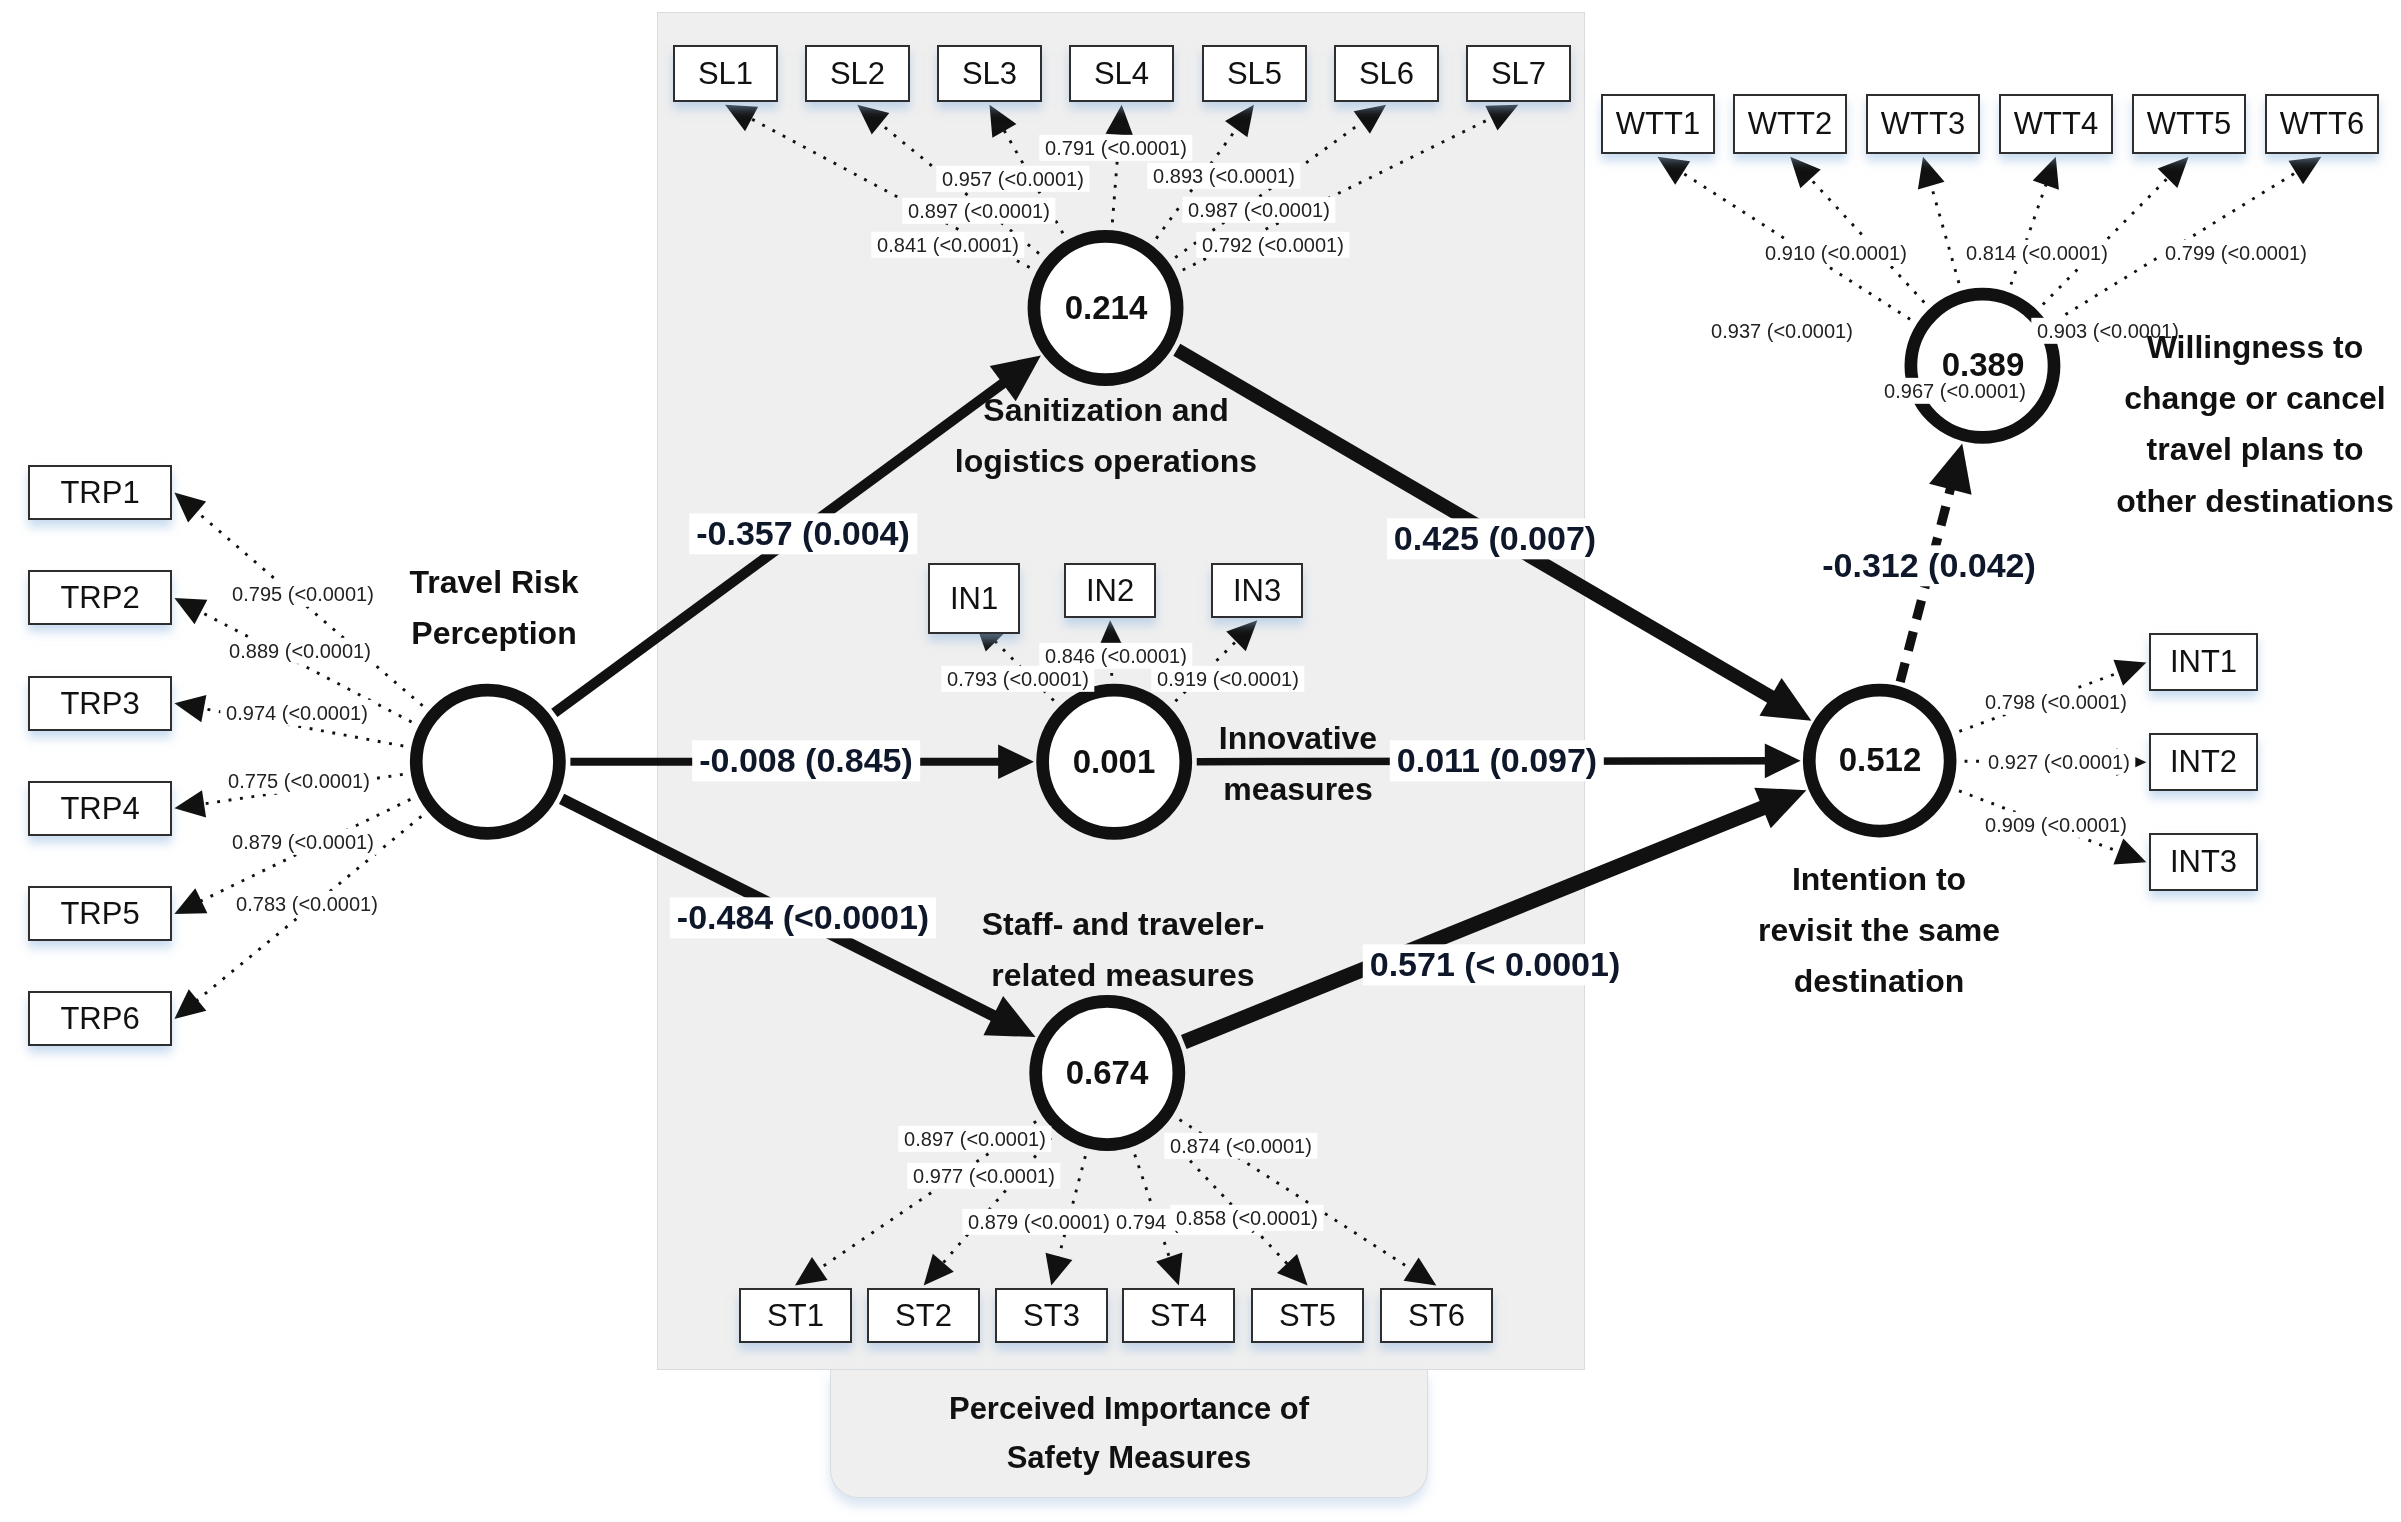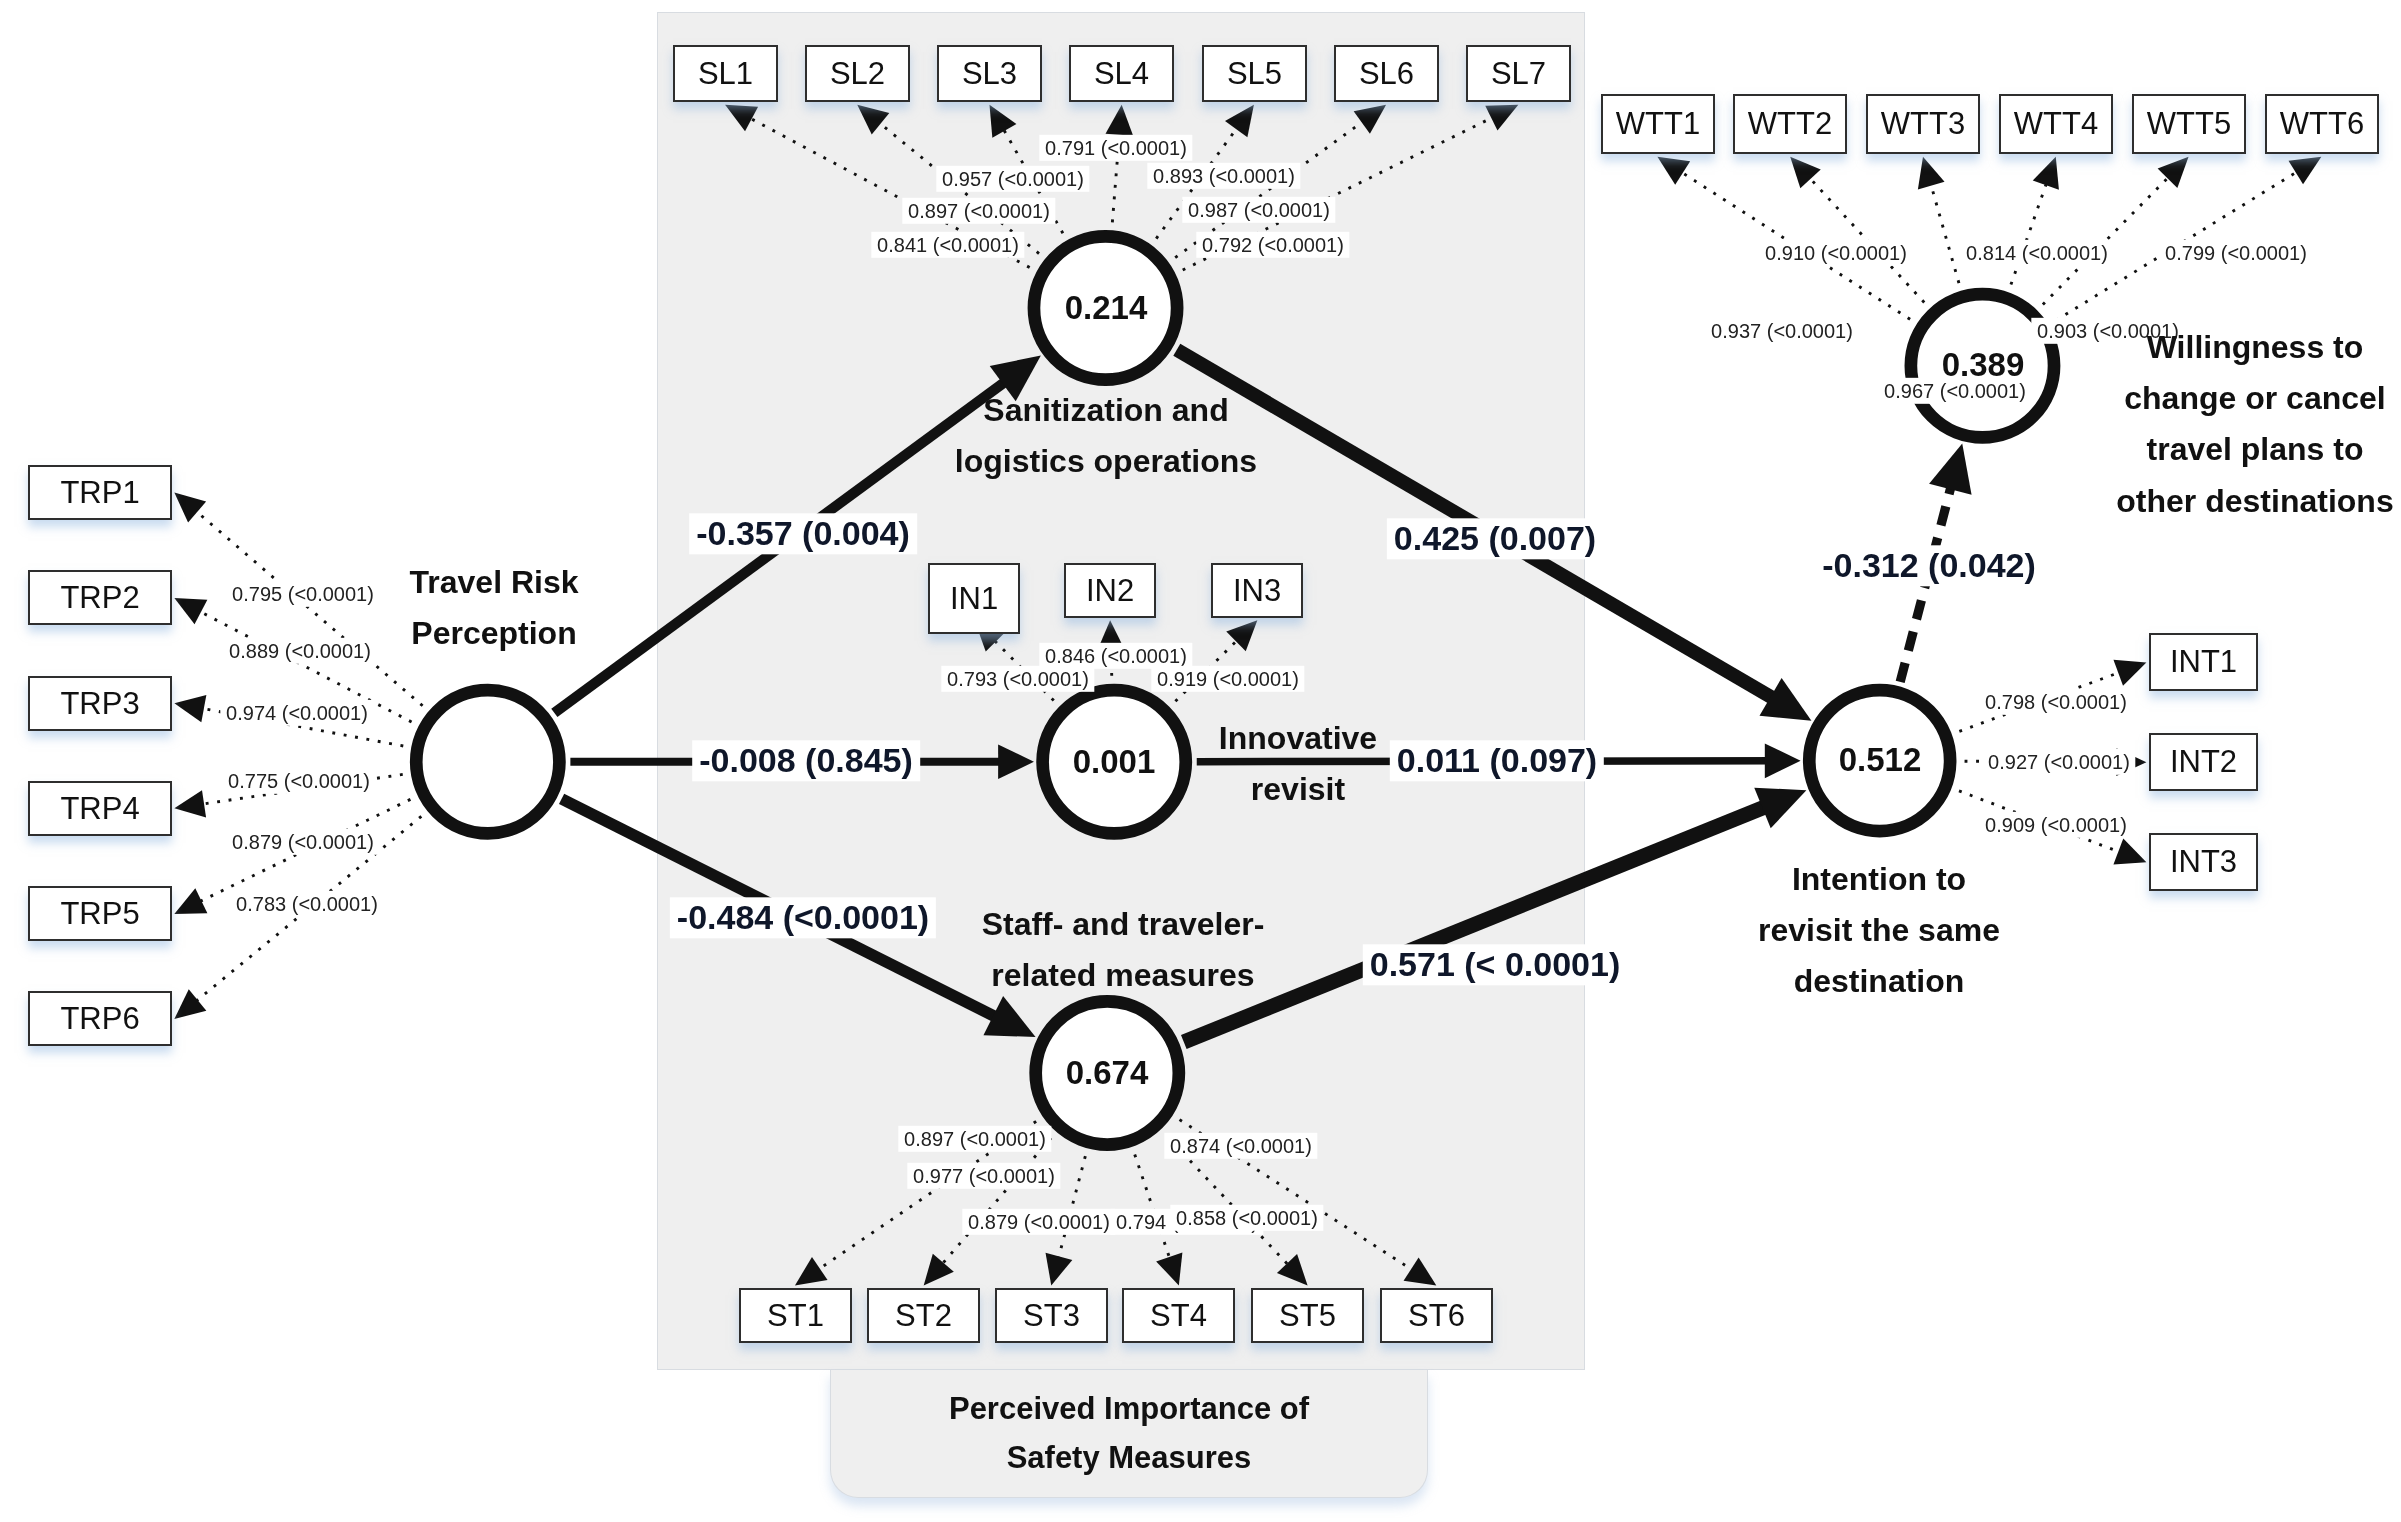--- a/index.html
+++ b/index.html
@@ -245,21 +245,21 @@
         <div>Perception</div>
       </div>
       <div class="construct-value" style="left: 1106px; top: 308px;">0.214</div>
       <div class="construct-label" style="left: 1106px; top: 436px;">
         <div>Sanitization and</div>
         <div>logistics operations</div>
       </div>
       <div class="construct-value" style="left: 1114px; top: 762px;">0.001</div>
       <div class="construct-label" style="left: 1298px; top: 764px;">
         <div>Innovative</div>
-        <div>revisit</div>
+        <div>measures</div>
       </div>
       <div class="construct-value" style="left: 1107px; top: 1073px;">0.674</div>
       <div class="construct-label" style="left: 1123px; top: 950px;">
         <div>Staff- and traveler-</div>
         <div>related measures</div>
       </div>
       <div class="construct-value" style="left: 1880px; top: 760px;">0.512</div>
       <div class="construct-label" style="left: 1879px; top: 931px;">
         <div>Intention to</div>
         <div>revisit the same</div>

